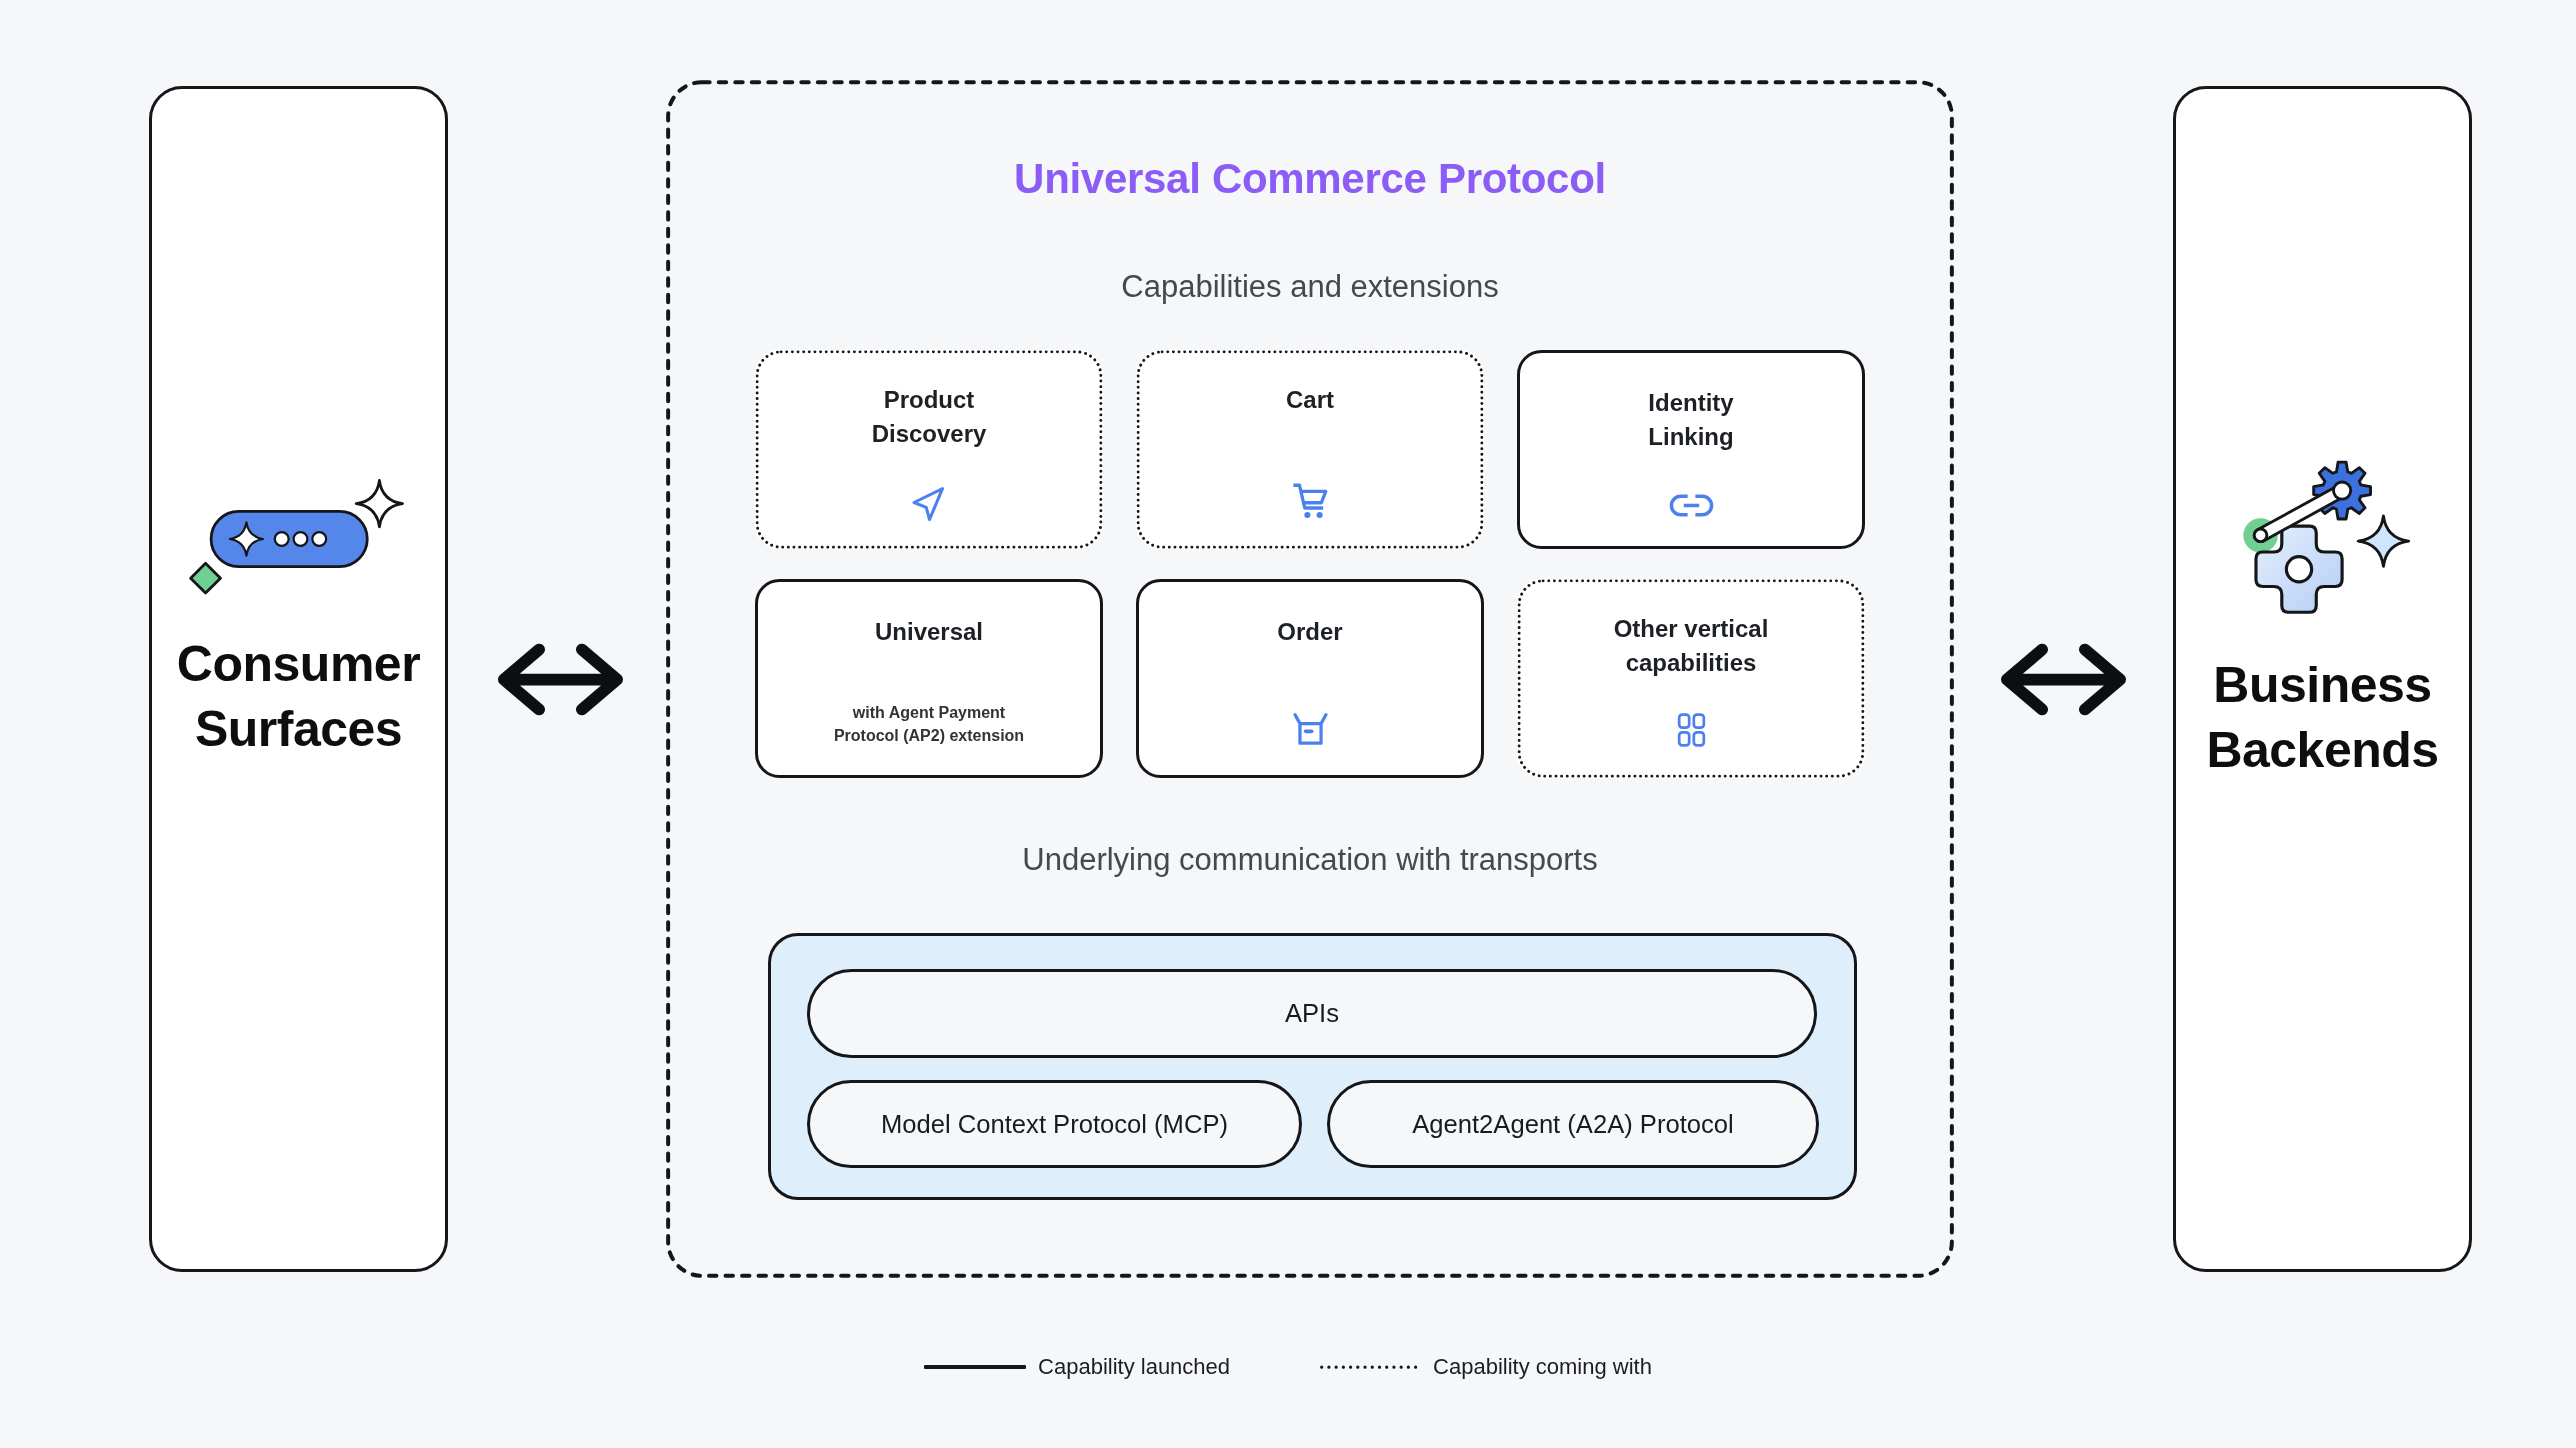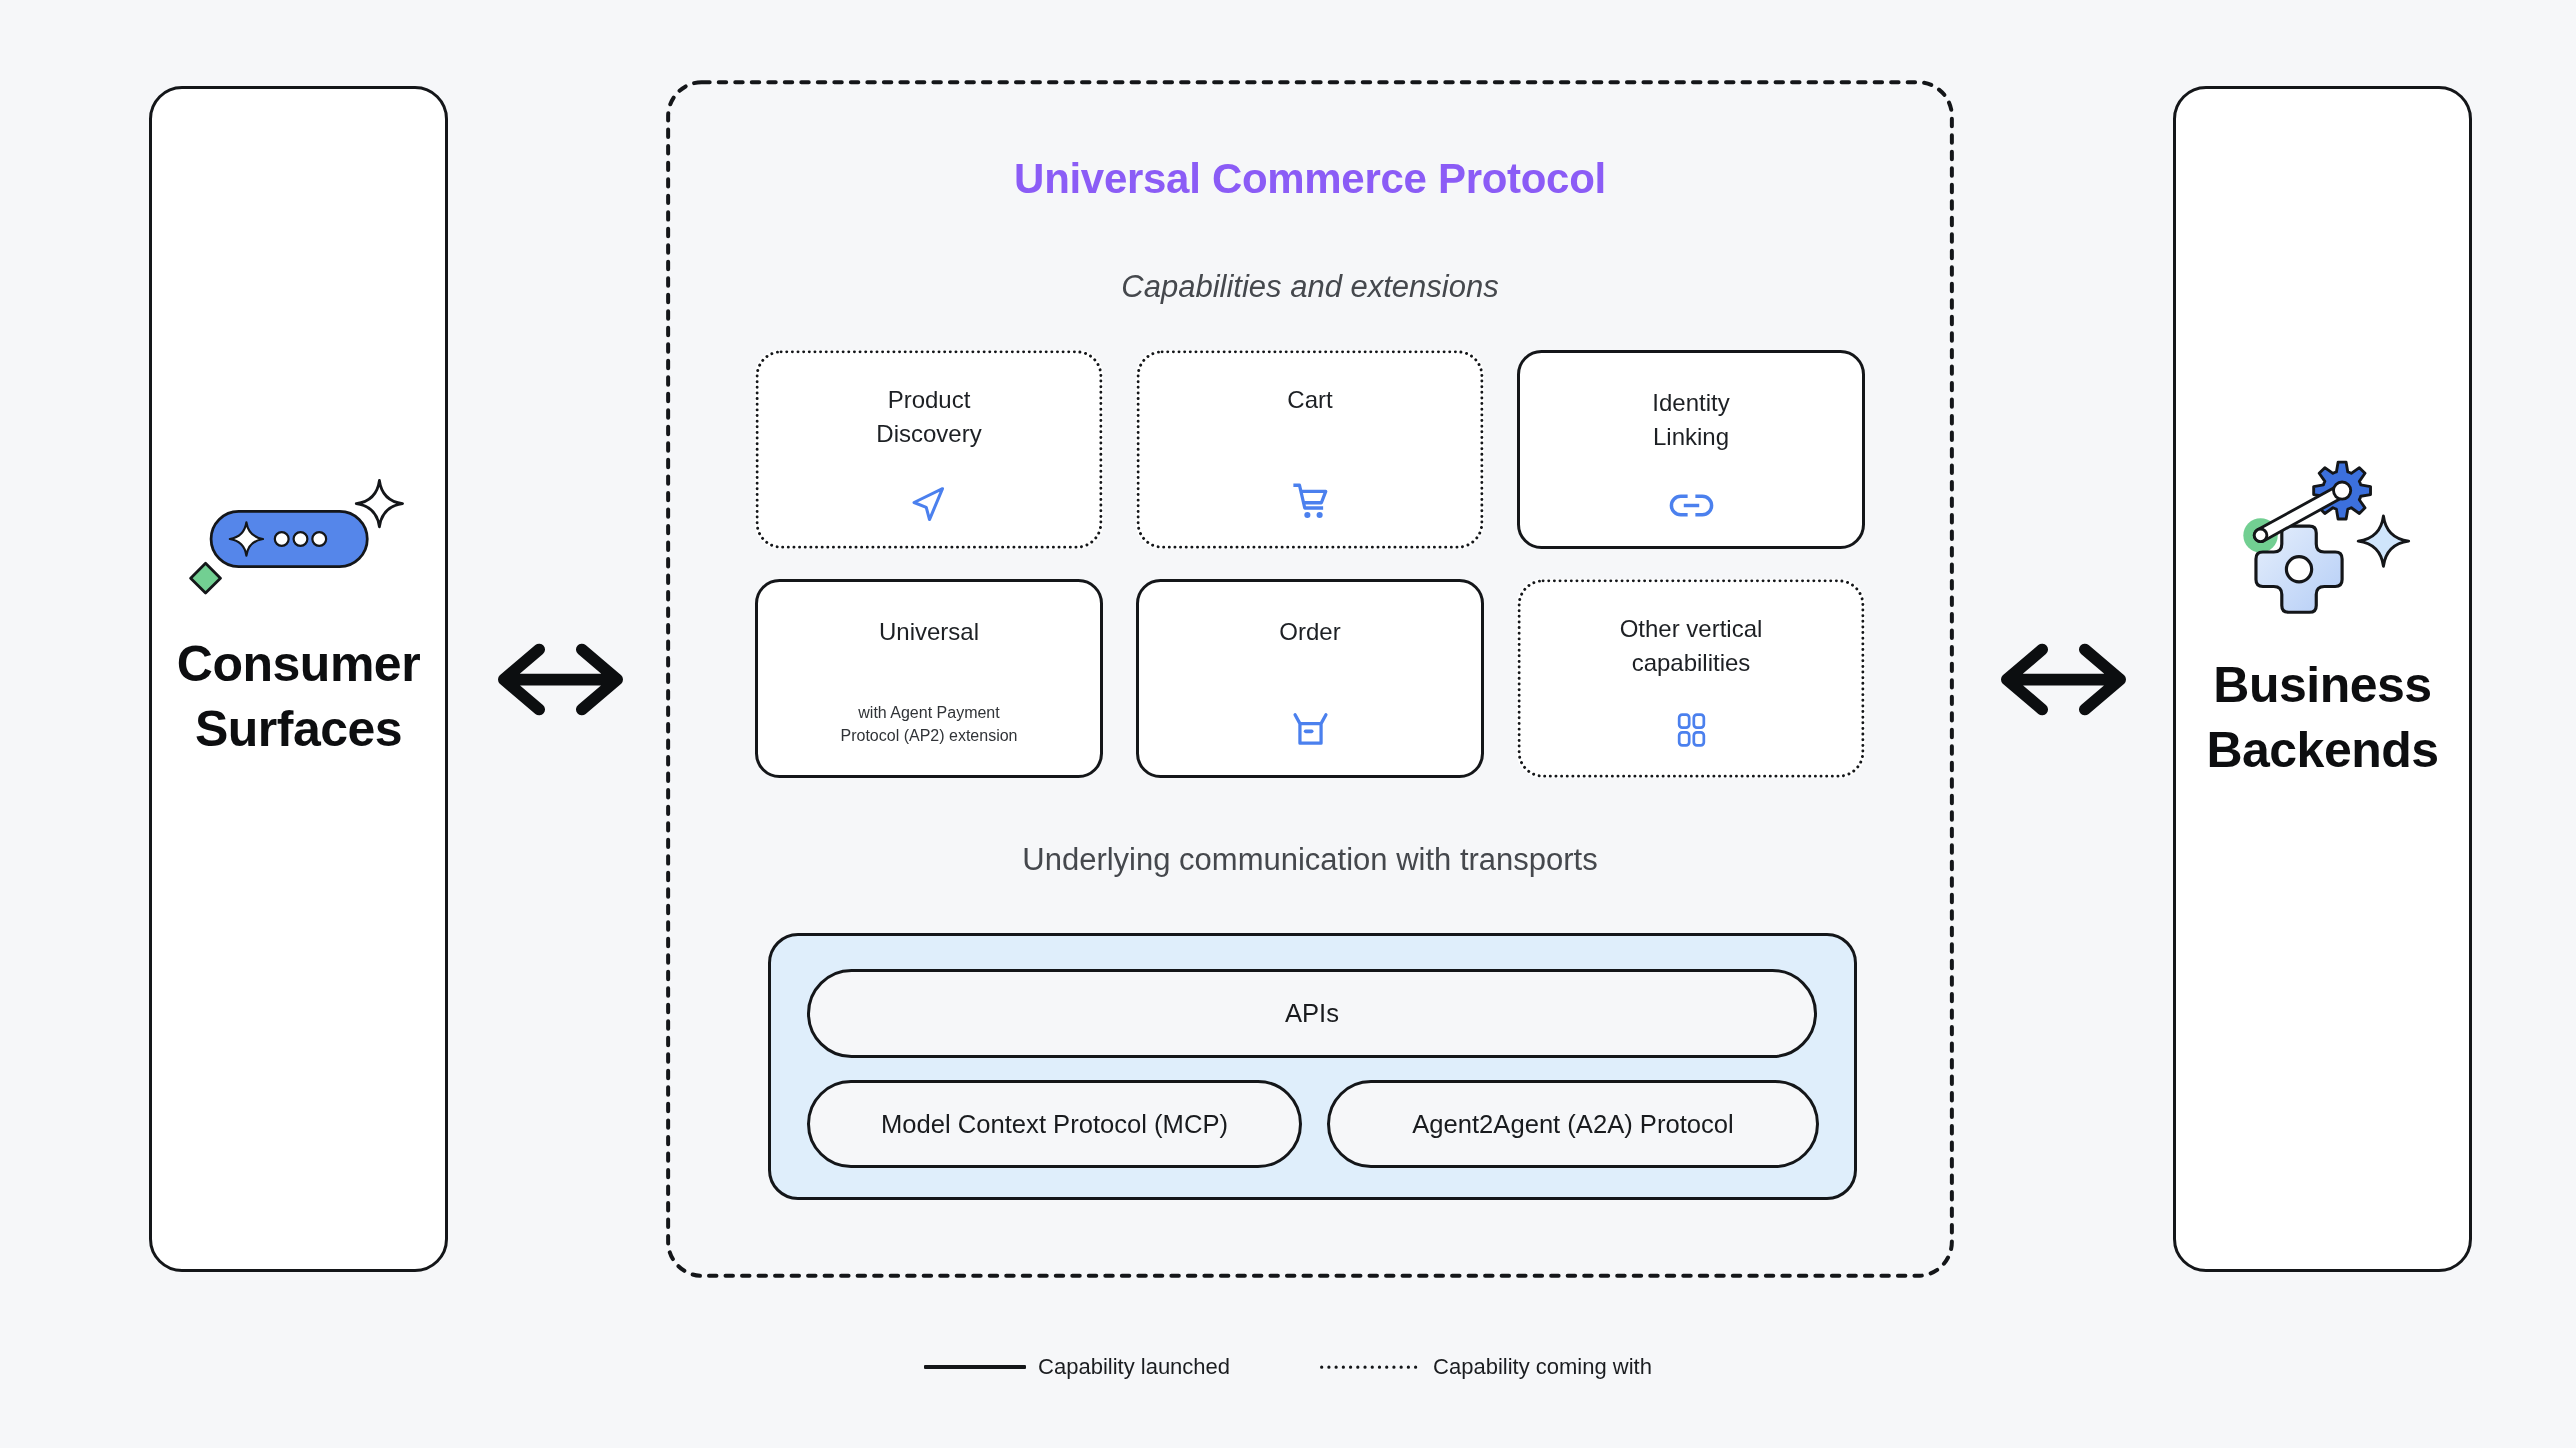--- a/index.html
+++ b/index.html
@@ -22,26 +22,26 @@
   .side-label {
     margin-top:36px; font-size:50px; font-weight:700; line-height:1.3;
     text-align:center; color:#0d0e10; letter-spacing:-0.5px;
   }
 
   
   .protocol { position:absolute; left:666px; top:80px; width:1288px; height:1198px; }
   .protocol-border { position:absolute; left:0; top:0; pointer-events:none; }
   .uc-title { margin-top:74px; text-align:center; font-size:42px; font-weight:700; color:#8b5cf6; letter-spacing:-0.3px; line-height:1.2; }
   .section-heading { text-align:center; font-size:31px; color:#45484d; line-height:1.2; }
-  .h-cap   { margin-top:64px;font-style:italic; }
+  .h-cap   { margin-top:64px; }
   .h-trans { margin-top:63px; }
 
   .cap-grid {
     margin-top:44px; display:grid; grid-template-columns:repeat(3,348px);
-    grid-auto-rows:199px; column-gap:33px; row-gap:30px; justify-content:center;
+    grid-auto-rows:199px; column-gap:33px; row-gap:30px; justify-content:center;font-weight:bold;
   }
   .card {
     position:relative; background:#ffffff; border-radius:24.5px;
     display:flex; flex-direction:column; align-items:center; padding:33px 19px 27px;
   }
   .card.solid { border:3.2px solid #141619; }
   .card-title { font-size:24px; line-height:1.42; color:#1d2024; text-align:center; }
   .card-body  { margin-top:auto; display:flex; align-items:flex-end; justify-content:center; }
   .card-sub   { font-size:16px; line-height:1.45; color:#303337; text-align:center; }
   .dot-border { position:absolute; left:0; top:0; pointer-events:none; }

